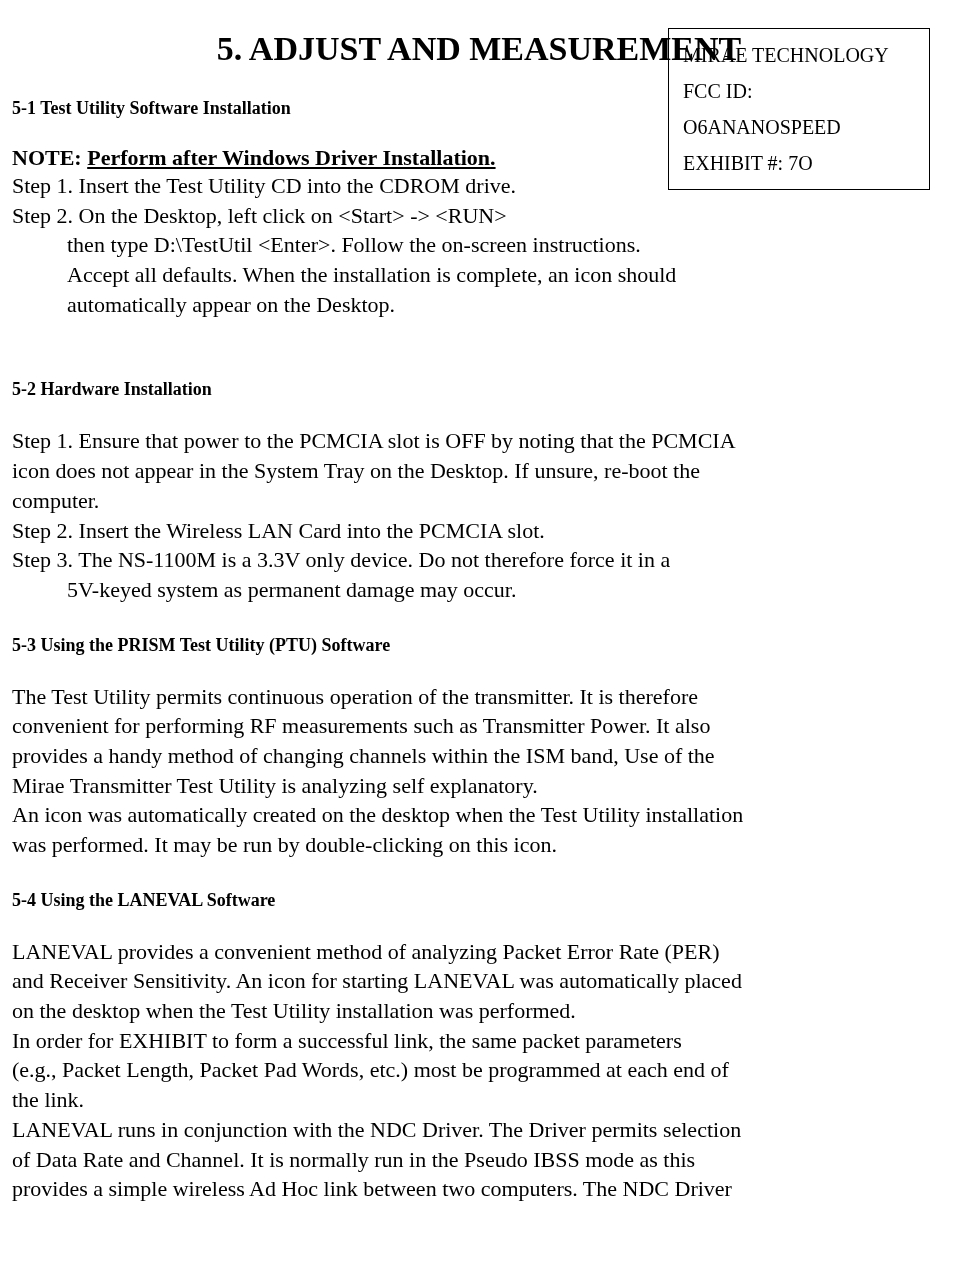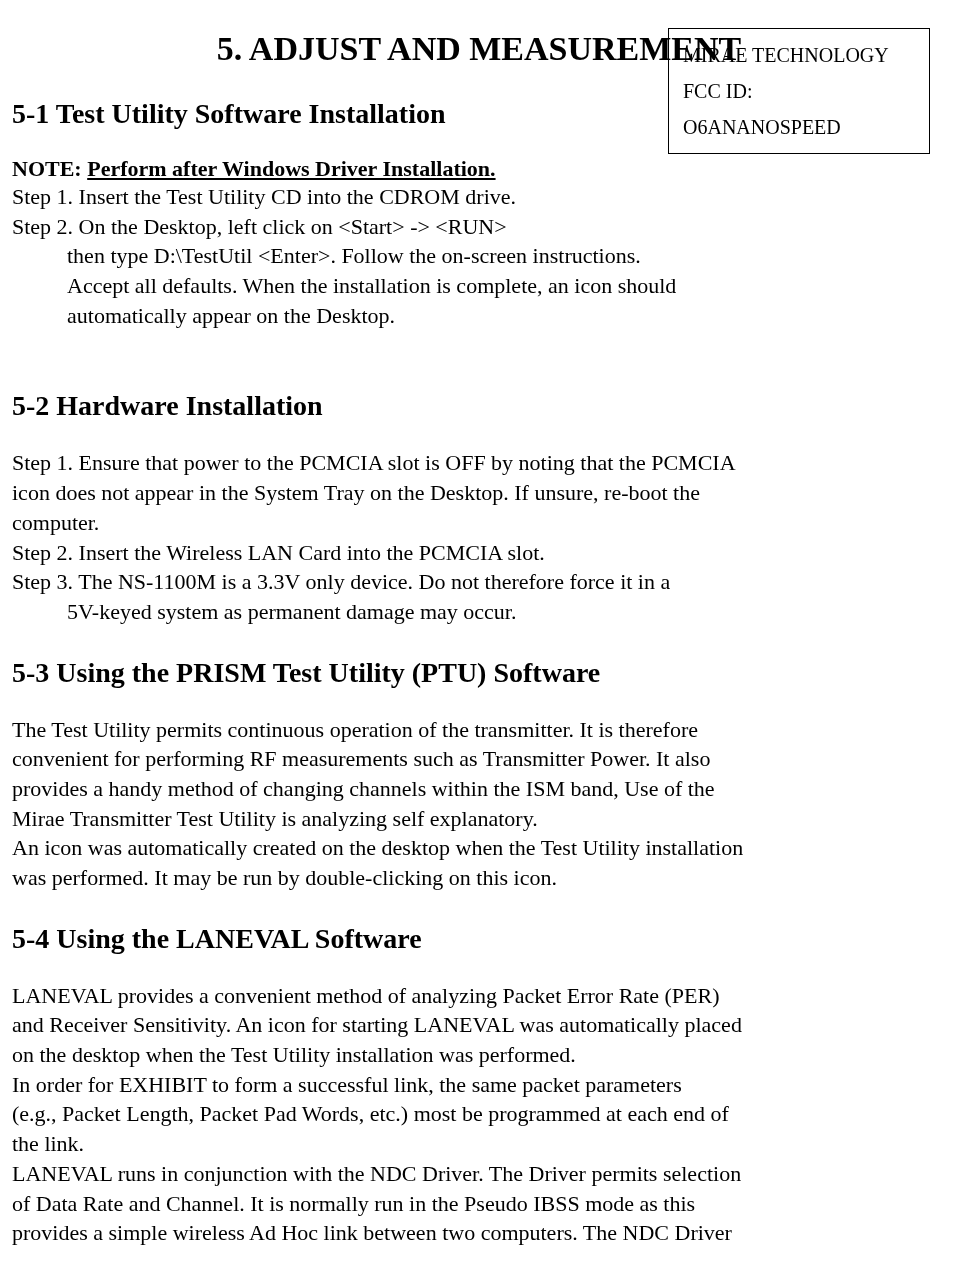--- a/index.html
+++ b/index.html
@@ -27,21 +27,21 @@
       font-size: 20px;
       line-height: 1.8;
     }
     h1.page-title {
       font-size: 34px;
       font-weight: bold;
       margin-bottom: 30px;
       text-align: center;
     }
     .section-heading {
-      font-size: 28px;
+      font-size: 18px;
       font-weight: bold;
       margin-bottom: 26px;
     }
     .body-text {
       font-size: 22px;
       font-weight: normal;
       line-height: 1.35;
     }
     .note-line {
       font-size: 22px;
@@ -59,20 +59,21 @@
     .section-gap-md {
       height: 30px;
     }
   </style>
 </head>
 <body>
 
 <div class="header-box">
   <div>MIRAE TECHNOLOGY</div>
   <div>FCC ID:  O6ANANOSPEED</div>
+  <div>EXHIBIT #: 7O</div>
 </div>
 
 <h1 class="page-title">5.  ADJUST AND MEASUREMENT</h1>
 
 <div class="section-heading">5-1 Test Utility Software Installation</div>
 
 <div class="note-line">
   <span>NOTE: </span><span class="underline">Perform after Windows Driver Installation.</span>
 </div>
 <div class="body-text">Step 1. Insert the Test Utility CD into the CDROM drive.</div>

